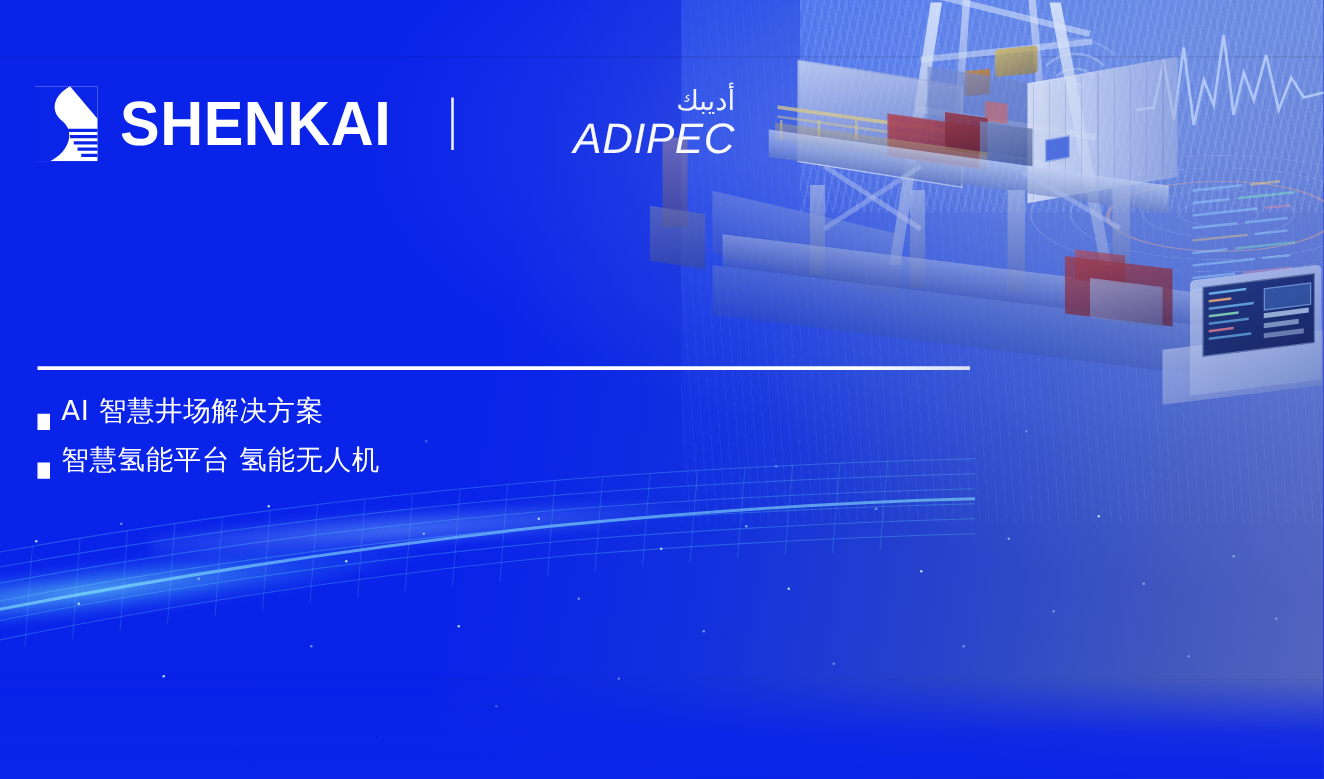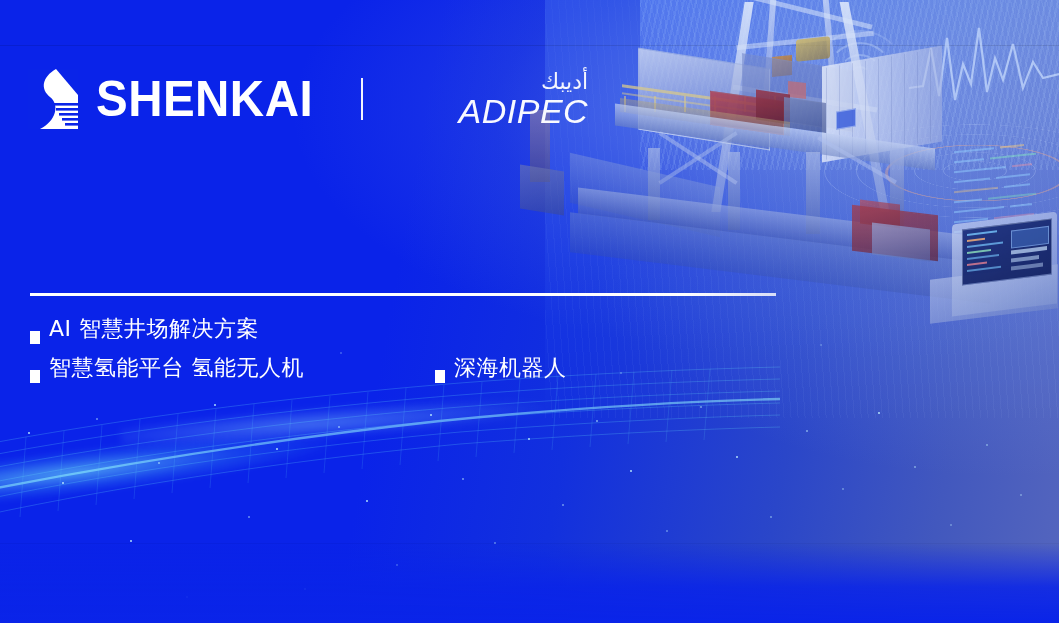--- a/index.html
+++ b/index.html
@@ -600,23 +600,17 @@
         </div>
       </div>
 
       <div class="feat-row">
         <div class="feat-col">
           <div class="feat">
             <span class="bullet"></span>
             <span>智慧氢能平台  氢能无人机</span>
           </div>
         </div>
-        <div class="feat-col second">
-          <div class="feat">
-            <span class="bullet"></span>
-            <span>深海机器人</span>
-          </div>
-        </div>
       </div>
 
     </div>
   </div>
 </div>
 
 </body></html>

